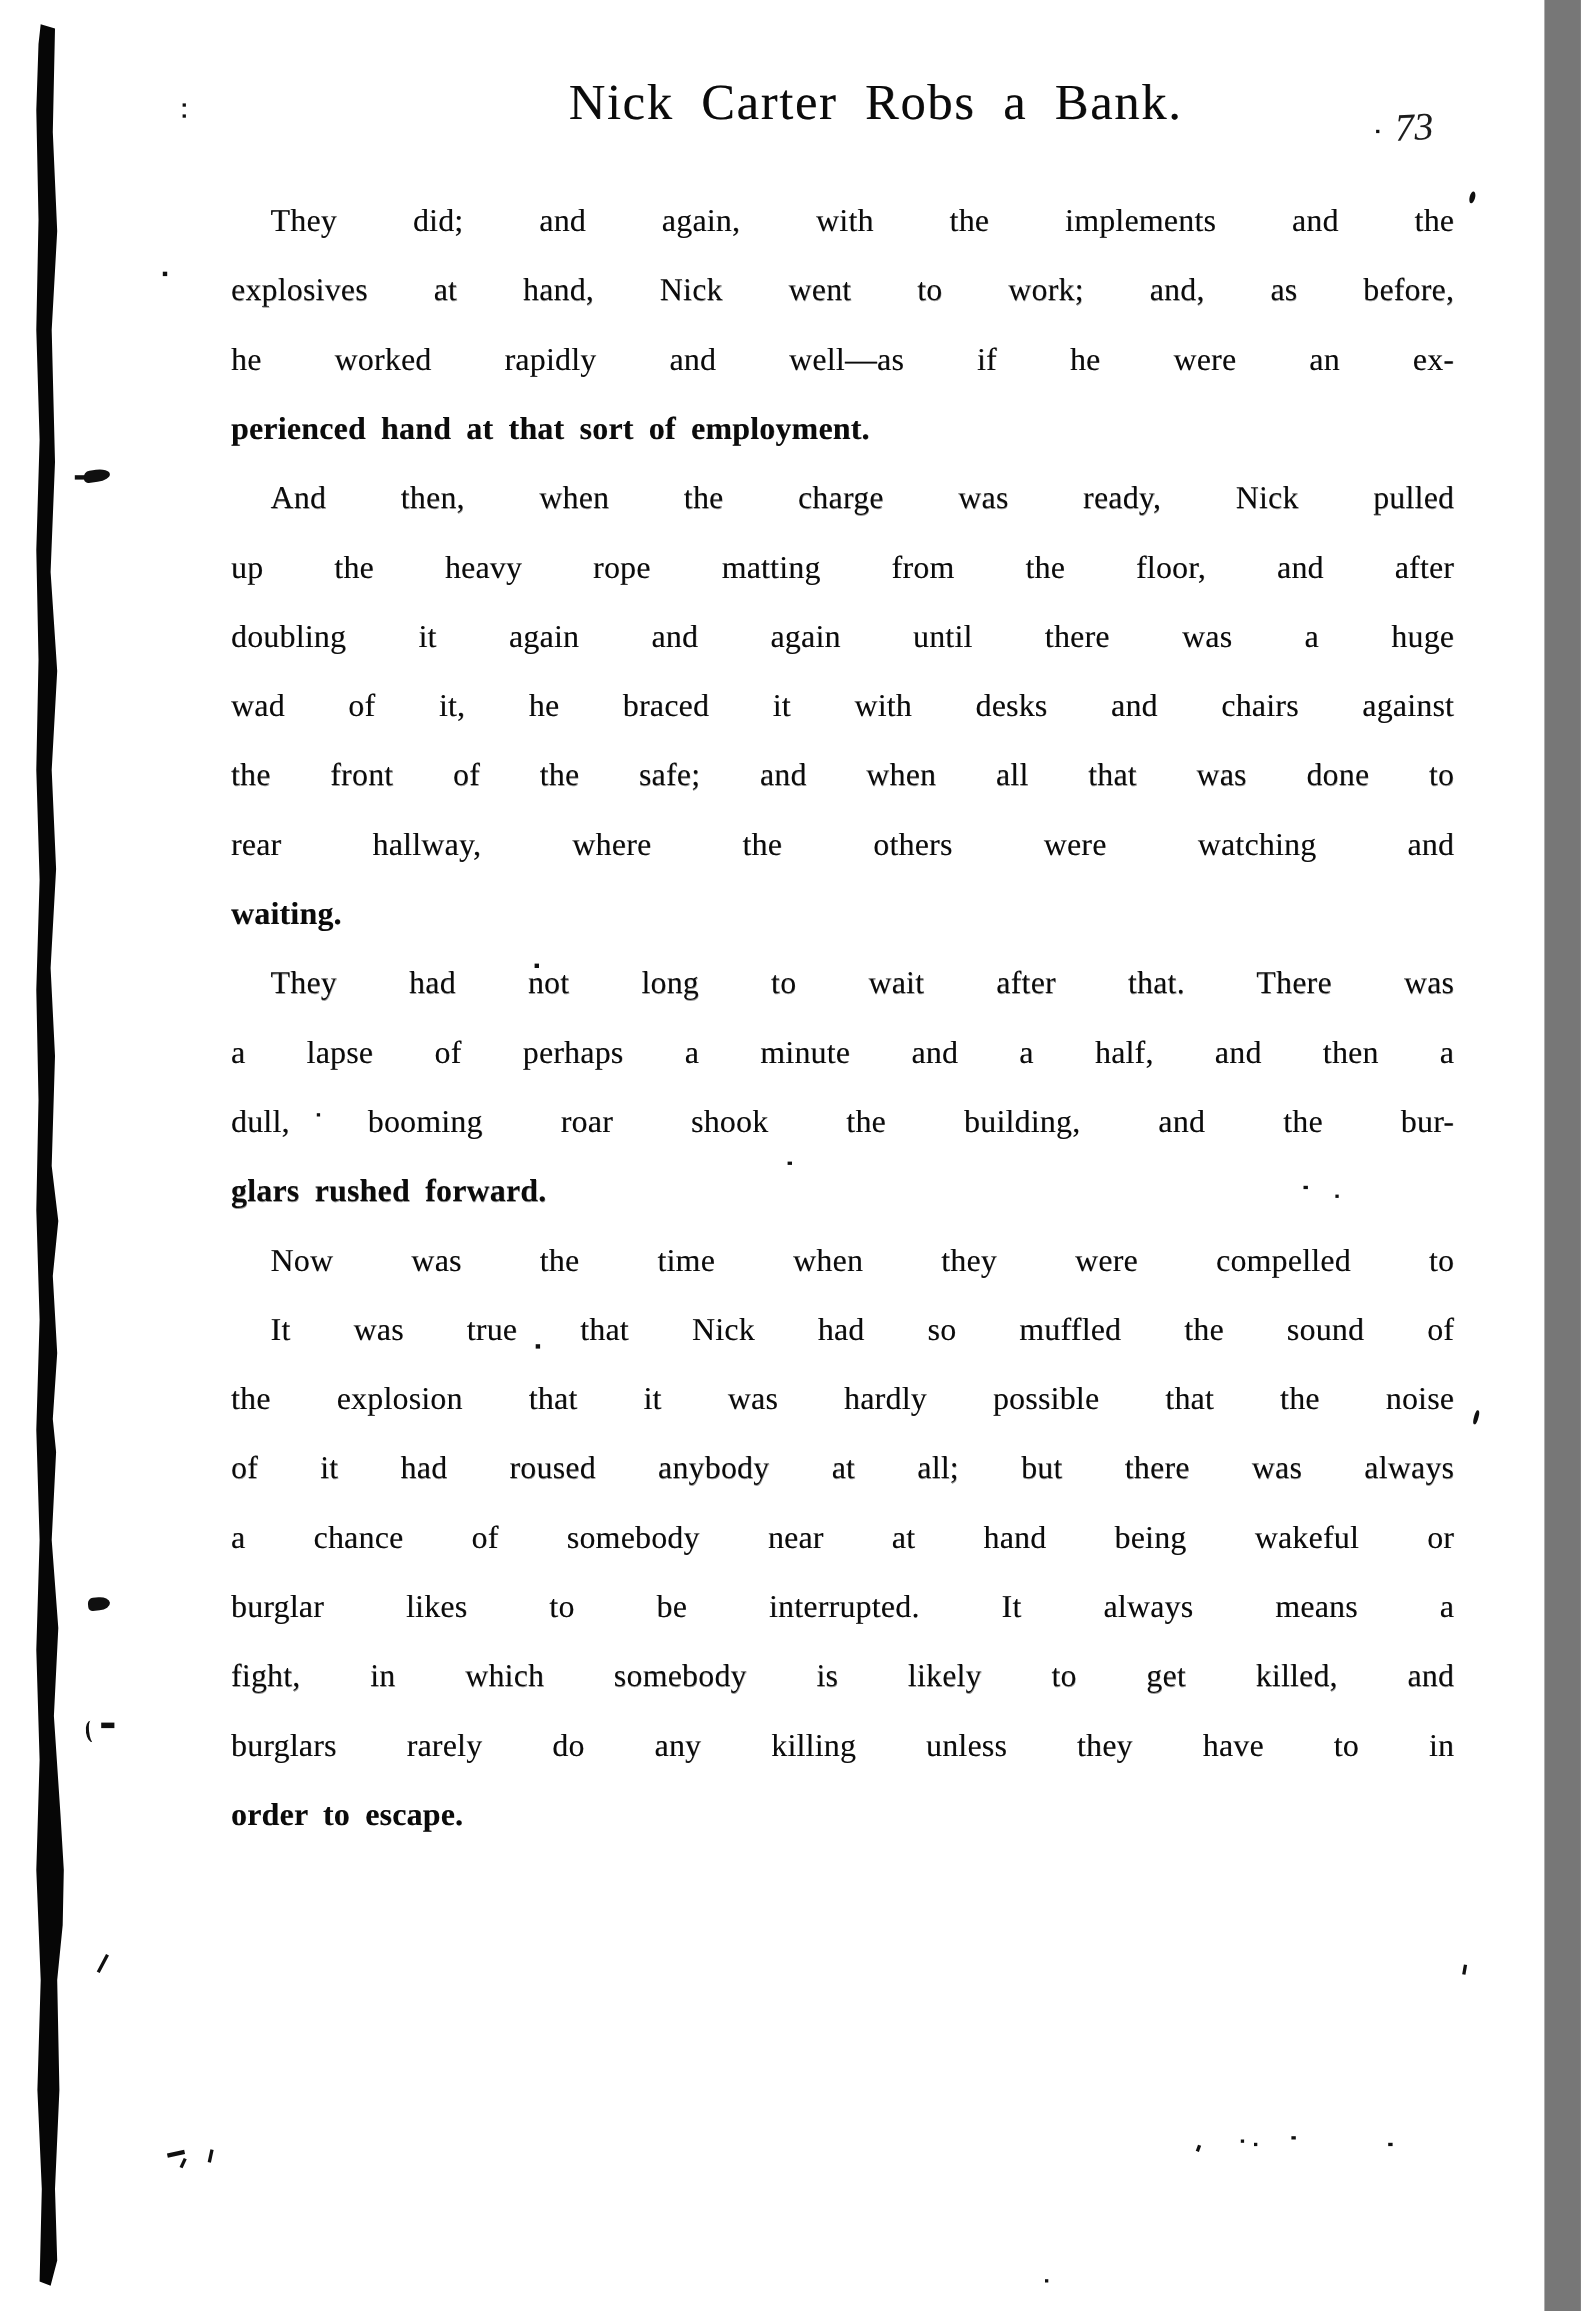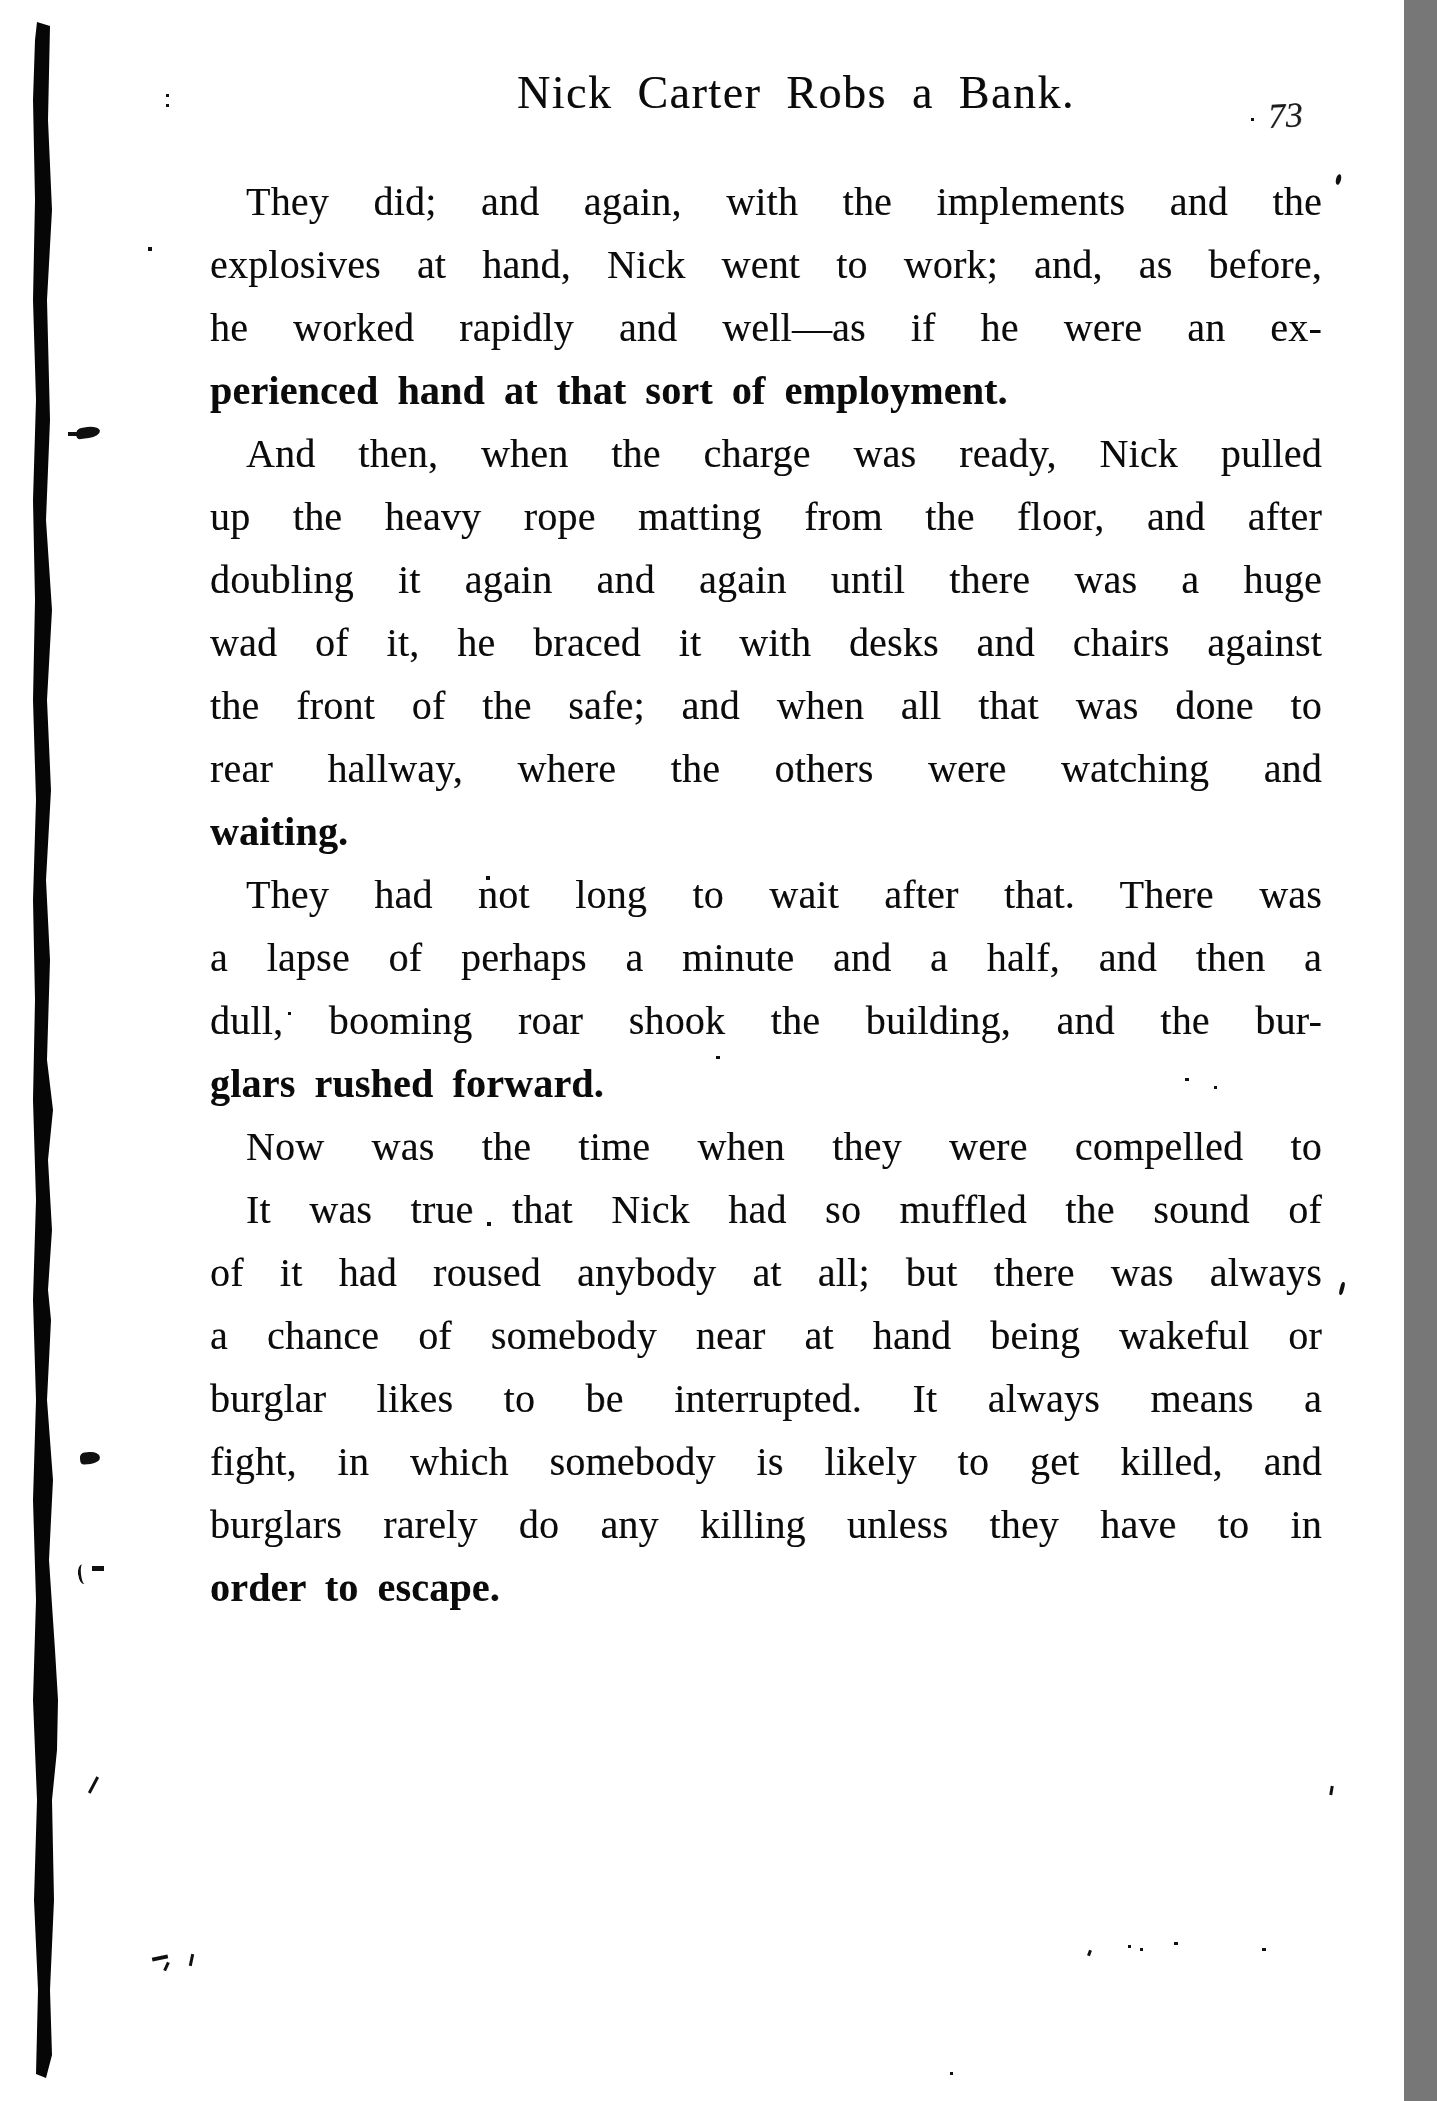--- a/index.html
+++ b/index.html
@@ -34,21 +34,21 @@
     transform:rotate(-3deg);
     opacity:.93;
     text-shadow:0.3px 0.3px 0 rgba(0,0,0,0.4);
   }
   
   .body-text{
     position:absolute;left:210px;top:170px;width:1112px;
   }
   .paragraph{margin:0;}
   .line{
-    font-size:40px;
+    font-size:29px;
     line-height:63px;
     text-align:justify;
     text-align-last:justify;
     white-space:normal;
     letter-spacing:0.2px;
     text-shadow:0.35px 0.35px 0 rgba(0,0,0,0.4);
   }
   .line.indent{padding-left:36px;}
   .line.ragged{text-align-last:left;word-spacing:0.22em;font-weight:bold;}
   
@@ -94,20 +94,21 @@
         <div class="line indent">They had not long to wait after that.  There was</div>
         <div class="line">a lapse of perhaps a minute and a half, and then a</div>
         <div class="line">dull, booming roar shook the building, and the bur-</div>
         <div class="line ragged">glars rushed forward.</div>
       </div>
       <div class="paragraph">
         <div class="line indent">Now was the time when they were compelled to</div>
       </div>
       <div class="paragraph">
         <div class="line indent">It was true that Nick had so muffled the sound of</div>
+        <div class="line">the explosion that it was hardly possible that the noise</div>
         <div class="line">of it had roused anybody at all; but there was always</div>
         <div class="line">a chance of somebody near at hand being wakeful or</div>
       </div>
       <div class="paragraph">
         <div class="line">burglar likes to be interrupted.  It always means a</div>
         <div class="line">fight, in which somebody is likely to get killed, and</div>
         <div class="line">burglars rarely do any killing unless they have to in</div>
         <div class="line ragged">order to escape.</div>
       </div>
     </div>

